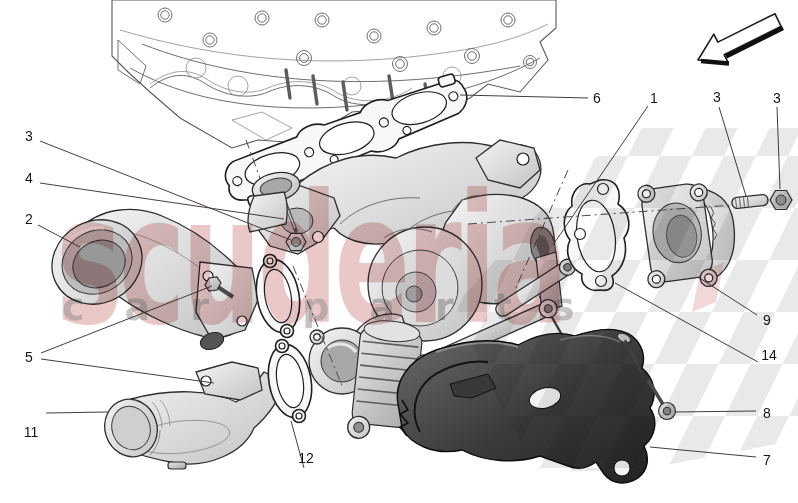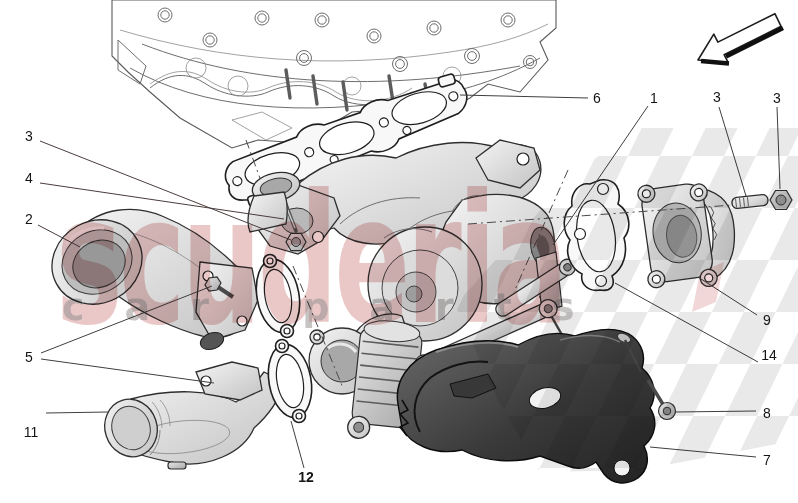--- a/index.html
+++ b/index.html
@@ -385,21 +385,21 @@
       <text class="sub" x="62" y="320" font-size="38" letter-spacing="40" fill="#8f8a8a" opacity="0.5">car parts</text>
     </svg>
   </div>
 
   <div id="callout-layer">
       <div class="callout" style="left: 29px; top: 136px;">3</div>
       <div class="callout" style="left: 29px; top: 178px;">4</div>
       <div class="callout" style="left: 29px; top: 219px;">2</div>
       <div class="callout" style="left: 29px; top: 357px;">5</div>
       <div class="callout" style="left: 31px; top: 424px; margin-top: 8px;">11</div>
-      <div class="callout" style="left: 306px; top: 477px; font-weight: bold;">12</div>
+      <div class="callout" style="left: 306px; top: 458px;">12</div>
       <div class="callout" style="left: 597px; top: 98px;">6</div>
       <div class="callout" style="left: 654px; top: 98px;">1</div>
       <div class="callout" style="left: 717px; top: 97px;">3</div>
       <div class="callout" style="left: 777px; top: 98px;">3</div>
       <div class="callout" style="left: 767px; top: 320px;">9</div>
       <div class="callout" style="left: 769px; top: 355px;">14</div>
       <div class="callout" style="left: 767px; top: 413px;">8</div>
       <div class="callout" style="left: 767px; top: 460px;">7</div>
     </div>
 </div>

